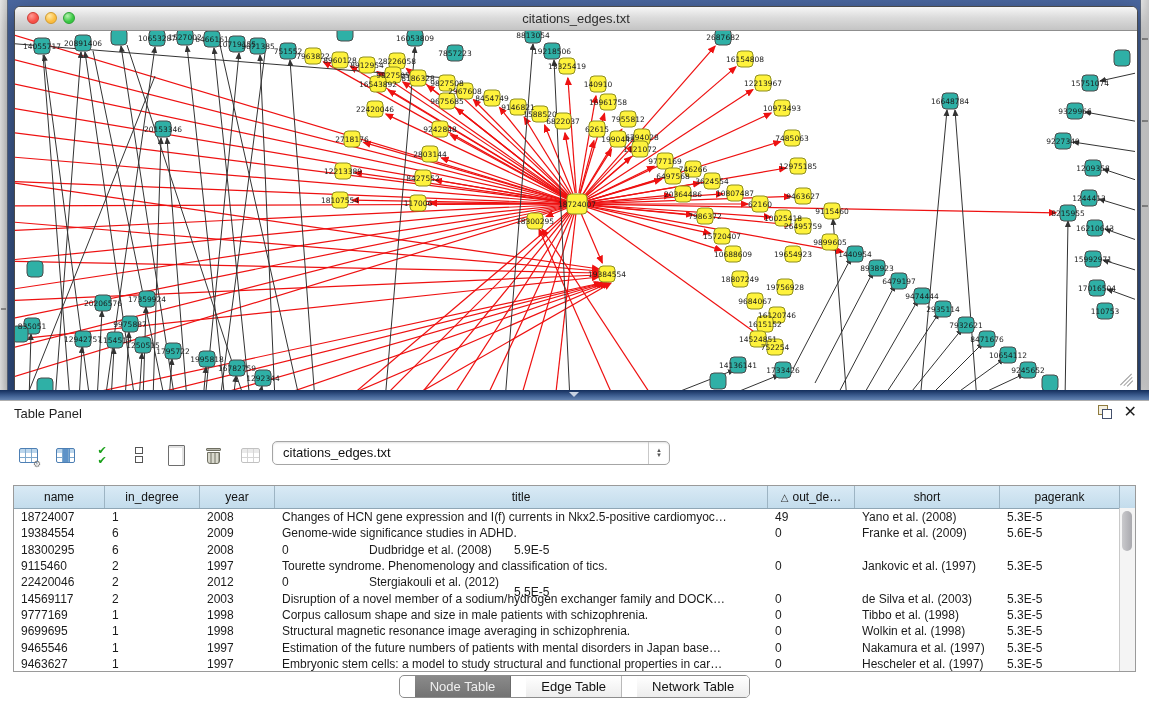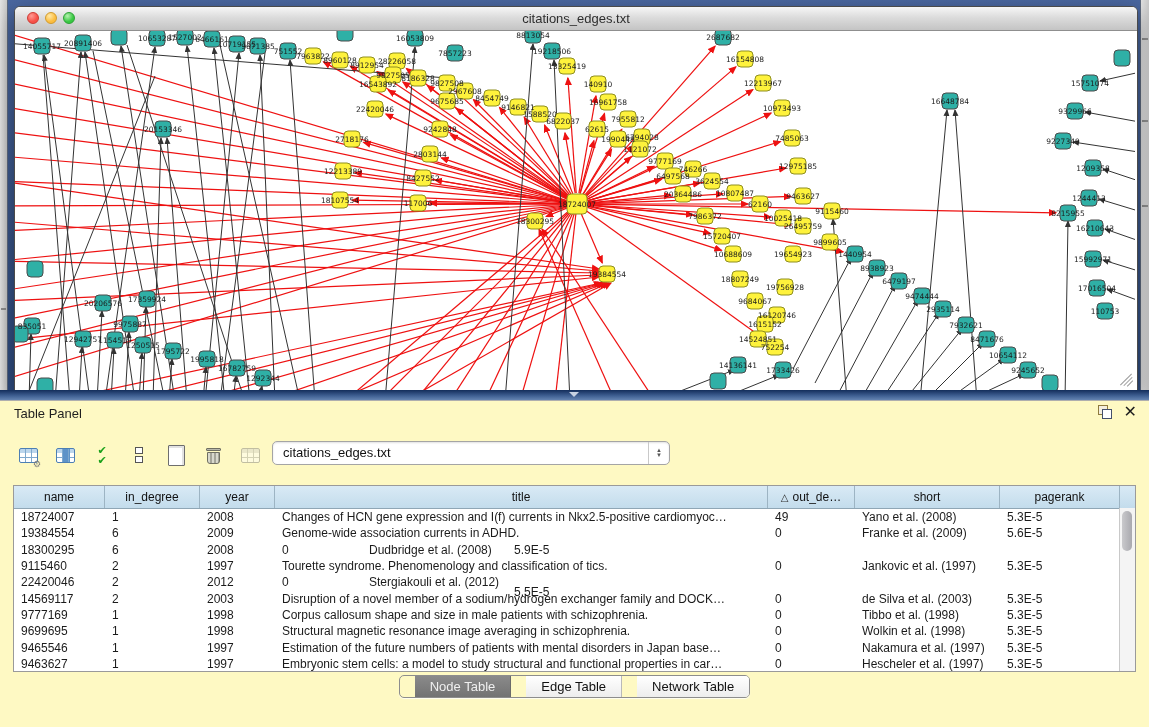--- a/index.html
+++ b/index.html
@@ -32,21 +32,21 @@
   .tl-green{left:48px;background:radial-gradient(circle at 35% 30%,#b6f1b0,#38c842 60%);border:1px solid #2ba134;}
   #win-title{position:absolute;left:0;right:0;top:0;height:23px;line-height:23px;text-align:center;
              font-size:13px;color:#2e2e2e;}
   #net-canvas{position:relative;width:1120px;height:359px;background:#fff;overflow:hidden;border-radius:0;}
   #net-canvas svg{display:block;}
   #resize-grip{position:absolute;right:3px;bottom:3px;width:16px;height:16px;}
   #resize-grip div{position:absolute;background:#9a9a9a;height:1px;transform:rotate(-45deg);transform-origin:center;}
 
   
   #table-panel{position:absolute;left:0;top:400px;width:1149px;height:327px;
-               background:#fef9c3;border-top:1px solid #aeaeae;}
+               background:#ffffff;border-top:1px solid #aeaeae;}
   #panel-title{position:absolute;left:14px;top:5px;font-size:13px;color:#1f1f1f;}
   #panel-actions{position:absolute;right:12px;top:4px;display:flex;gap:12px;align-items:center;}
   #float-icon{position:relative;width:14px;height:14px;}
   #float-icon .sq1{position:absolute;left:0;top:0;width:8px;height:8px;border:1px solid #8f7b3e;background:#f4efdf;}
   #float-icon .sq2{position:absolute;right:0;bottom:0;width:8px;height:8px;border:1px solid #3c4least;}
   #float-icon .sq2{border:1px solid #44506b;background:#fff;}
   #close-icon{font-size:16px;font-weight:bold;color:#1c1c1c;line-height:14px;}
 
   #toolbar{position:absolute;left:14px;top:38px;height:32px;display:flex;align-items:center;gap:9px;}
   .tbtn{width:28px;height:28px;display:flex;align-items:center;justify-content:center;position:relative;}
@@ -618,21 +618,21 @@
           <div class="td" style="width: 75px;">2008</div>
           <div class="td" style="width: 493px;">Changes of HCN gene expression and I(f) currents in Nkx2.5-positive cardiomyoc…</div>
           <div class="td" style="width: 87px;">49</div>
           <div class="td" style="width: 145px;">Yano et al. (2008)</div>
           <div class="td" style="width: 120px;">5.3E-5</div>
         </div>
         <div class="tr">
           <div class="td" style="width: 91px;">19384554</div>
           <div class="td" style="width: 95px;">6</div>
           <div class="td" style="width: 75px;">2009</div>
-          <div class="td" style="width: 493px;">Genome-wide association currents in ADHD.</div>
+          <div class="td" style="width: 493px;">Genome-wide significance studies in ADHD.</div>
           <div class="td" style="width: 87px;">0</div>
           <div class="td" style="width: 145px;">Franke et al. (2009)</div>
           <div class="td" style="width: 120px;">5.6E-5</div>
         </div>
         <div class="tr">
           <div class="td" style="width: 91px;">18300295</div>
           <div class="td" style="width: 95px;">6</div>
           <div class="td" style="width: 75px;">2008</div>
           <div class="td" style="width: 87px;">0</div>
           <div class="td" style="width: 145px;">Dudbridge et al. (2008)</div>

